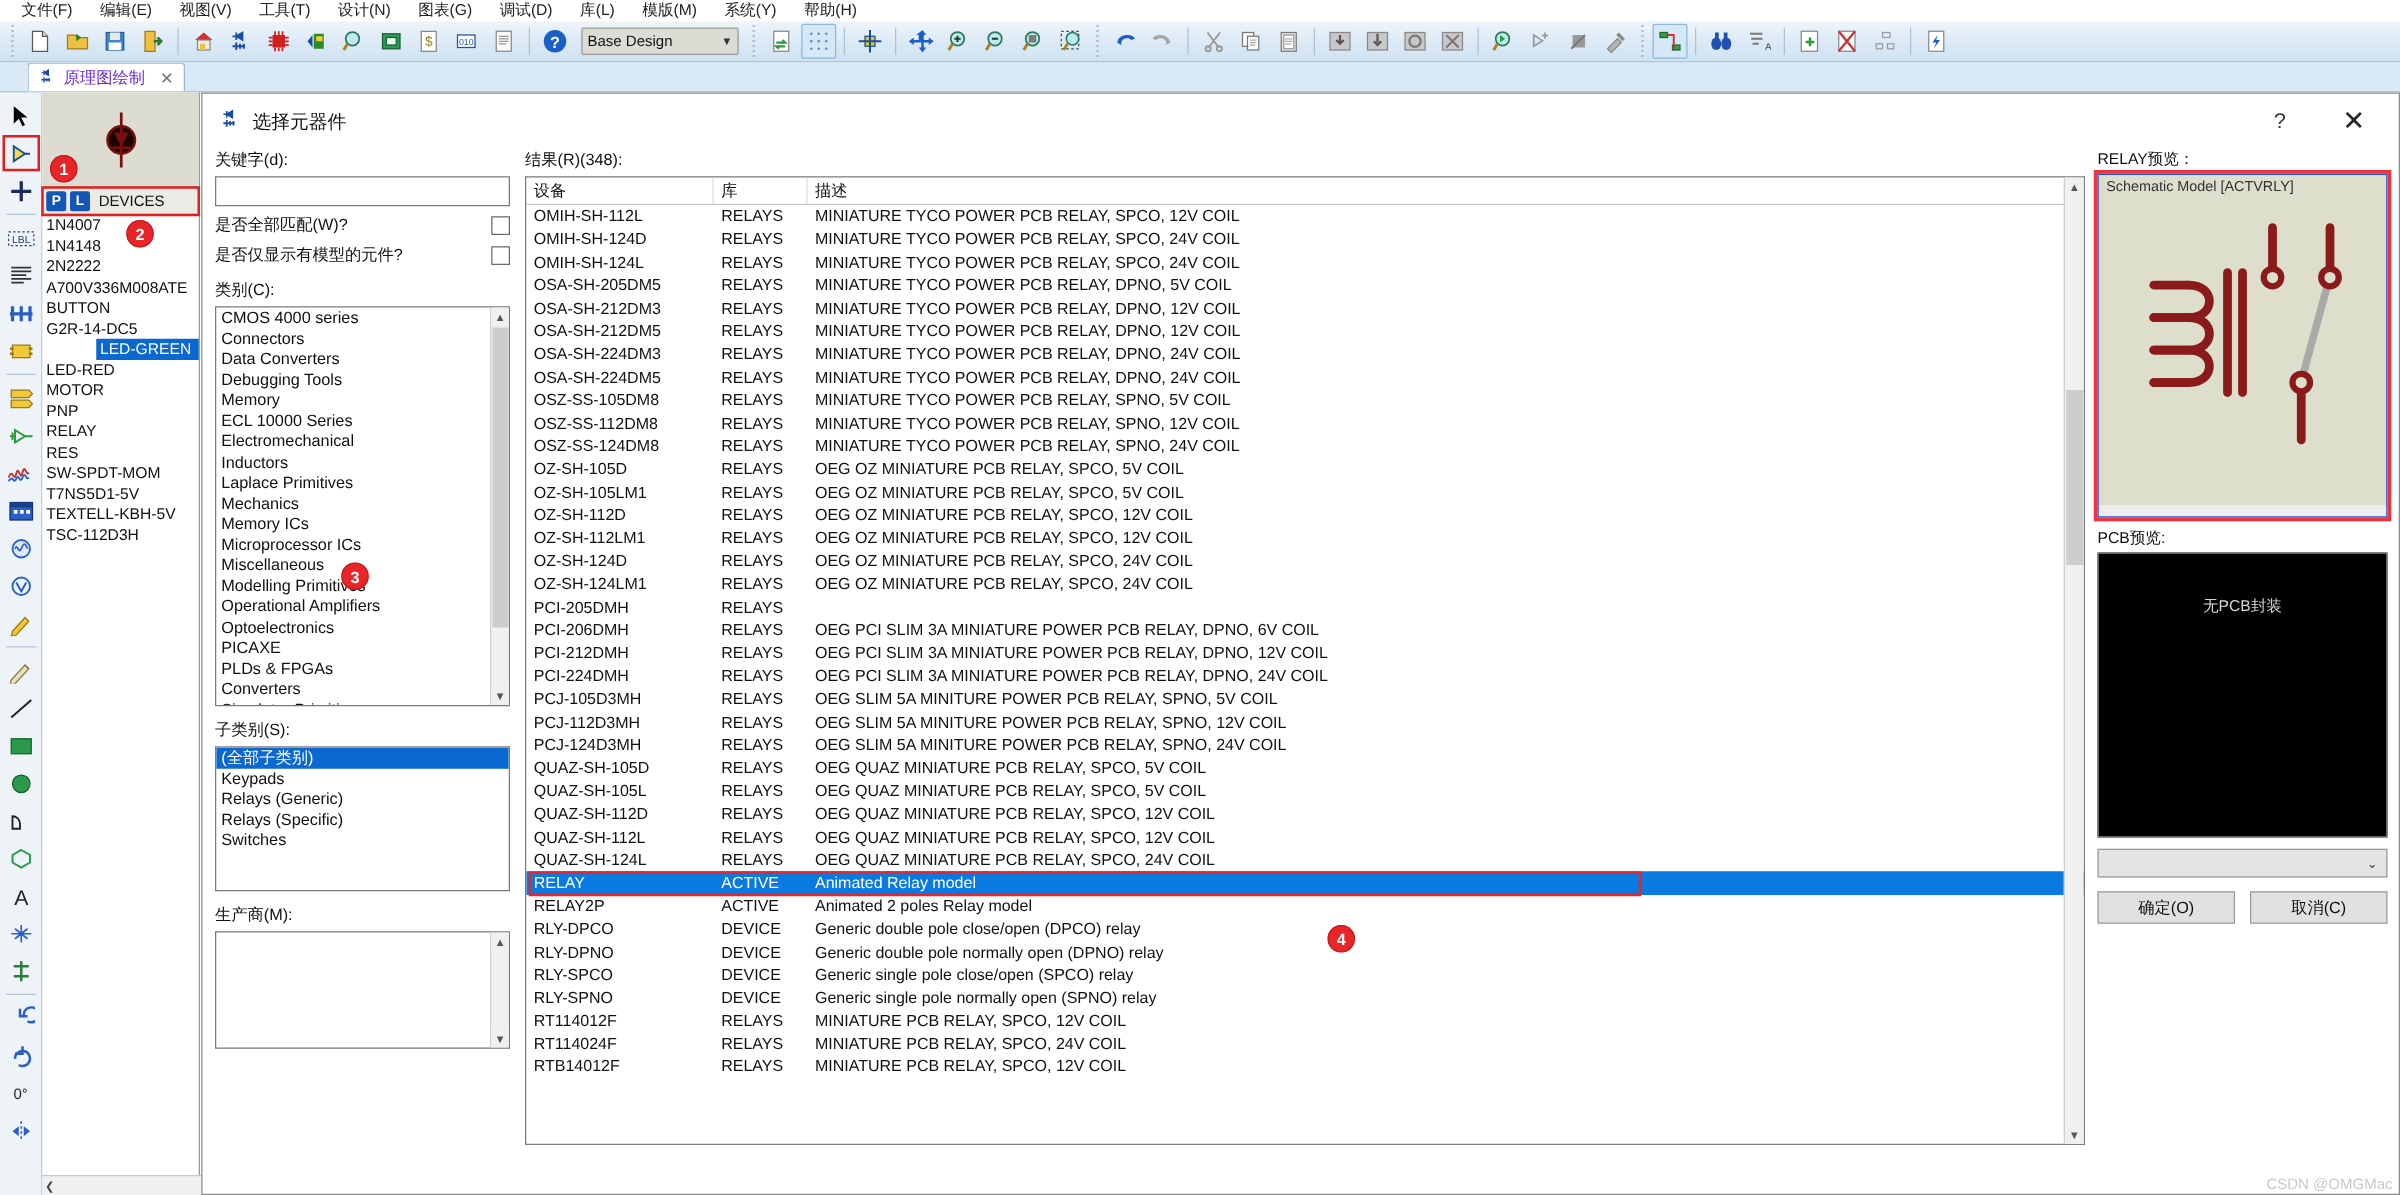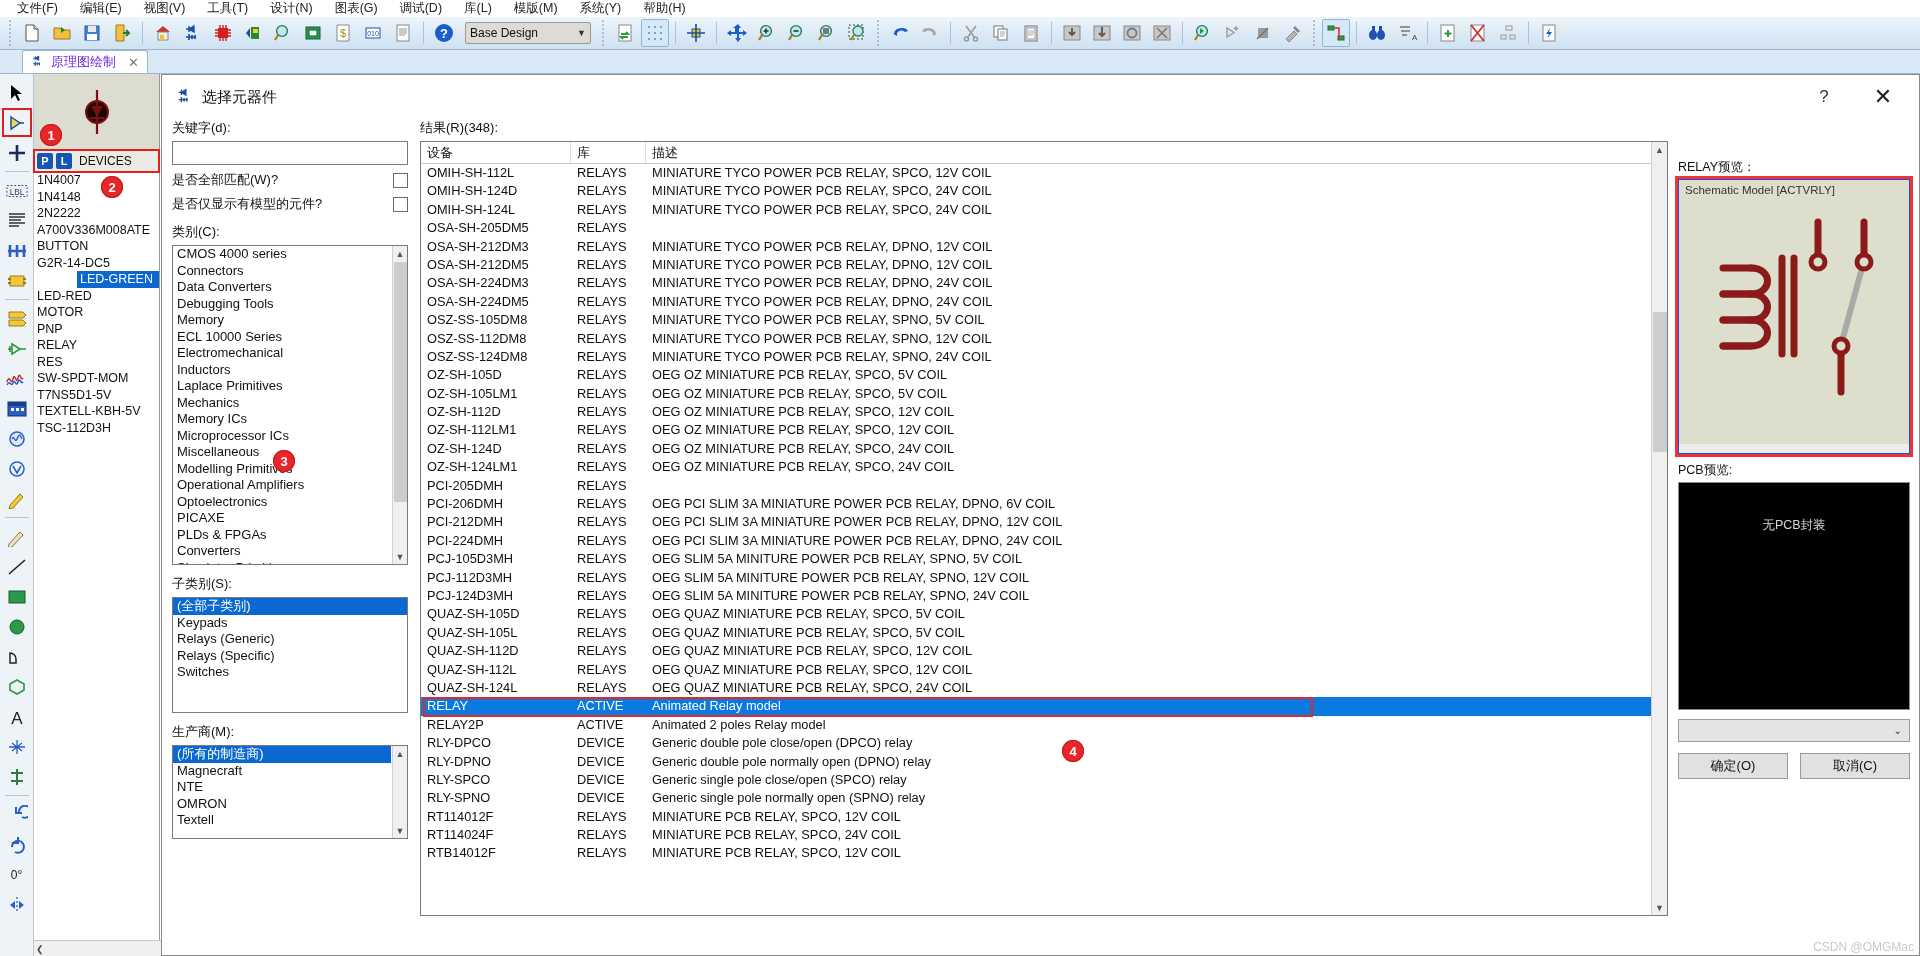--- a/index.html
+++ b/index.html
@@ -120,21 +120,21 @@
   .res-colhdr > div { padding-left: 6px; line-height: 22px; border-right: 1px solid #dcdcdc; }
   .rc-dev { width: 150px; } .rc-lib { width: 75px; } .rc-desc { flex: 1; border-right: none !important; }
   .res-row { display: flex; height: 18.4px; font-size: 12.8px; color: #111; }
   .res-row > div { padding-left: 6px; line-height: 18.4px; white-space: nowrap; overflow: hidden; }
   .res-row.sel { background: #0a7ae0; color: #fff; }
   .row-outline { position: absolute; left: 2px; width: 890px; height: 20px;
     border: 2px solid #e8262a; pointer-events: none; z-index: 5; }
 
   
   .col-right { position: absolute; left: 1516px; top: 0; width: 232px; }
-  .prevlbl { font-size: 12.5px; color: #111; margin-bottom: 3px; margin-top: 40px; }
+  .prevlbl { font-size: 12.5px; color: #111; margin-bottom: 3px; }
   .schem-wrap { position: relative; width: 232px; height: 275px; }
   .schem-box { width: 232px; height: 275px; background: #dedecd; border: 1px solid #1d4ed8;
     position: relative; overflow: hidden; }
   .schem-hl { position: absolute; left: -3px; top: -3px; width: 238px; height: 281px;
     border: 3px solid #f0333a; pointer-events: none; }
   .schem-tag { position: absolute; left: 6px; top: 4px; font-size: 11.5px; color: #333; }
   .schem-scroll { position: absolute; left: 0; bottom: 0; width: 100%; height: 9px; background: #ececec; }
   .pcb-box { width: 232px; height: 228px; background: #000; border: 1px solid #8a8a8a;
     display: flex; align-items: flex-start; justify-content: center; }
   .pcb-box span { color: #d6d6d6; font-size: 12.5px; margin-top: 34px; }
@@ -765,27 +765,20 @@
               <div class="lrow sel">(全部子类别)</div>
               <div class="lrow">Keypads</div>
               <div class="lrow">Relays (Generic)</div>
               <div class="lrow">Relays (Specific)</div>
               <div class="lrow">Switches</div>
             </div>
         </div>
 
         <div class="fld-label" style="margin-top:10px">生产商(M):</div>
         <div class="listbox" style="height:94px">
-          <div id="man-list" style="padding-right:16px">
-              <div class="lrow sel">(所有的制造商)</div>
-              <div class="lrow">Magnecraft</div>
-              <div class="lrow">NTE</div>
-              <div class="lrow">OMRON</div>
-              <div class="lrow">Textell</div>
-            </div>
           <div class="vscroll">
             <div class="ar">▲</div>
             <div class="ar bot">▼</div>
           </div>
         </div>
       </div>
 
       <div class="col-results">
         <div class="res-head">结果(R)(348):</div>
         <div class="res-box">
@@ -806,20 +799,21 @@
                 <div class="rc-desc">MINIATURE TYCO POWER PCB RELAY, SPCO, 24V COIL</div>
               </div>
               <div class="res-row">
                 <div class="rc-dev">OMIH-SH-124L</div>
                 <div class="rc-lib">RELAYS</div>
                 <div class="rc-desc">MINIATURE TYCO POWER PCB RELAY, SPCO, 24V COIL</div>
               </div>
               <div class="res-row">
                 <div class="rc-dev">OSA-SH-205DM5</div>
                 <div class="rc-lib">RELAYS</div>
+                <div class="rc-desc">MINIATURE TYCO POWER PCB RELAY, DPNO, 5V COIL</div>
               </div>
               <div class="res-row">
                 <div class="rc-dev">OSA-SH-212DM3</div>
                 <div class="rc-lib">RELAYS</div>
                 <div class="rc-desc">MINIATURE TYCO POWER PCB RELAY, DPNO, 12V COIL</div>
               </div>
               <div class="res-row">
                 <div class="rc-dev">OSA-SH-212DM5</div>
                 <div class="rc-lib">RELAYS</div>
                 <div class="rc-desc">MINIATURE TYCO POWER PCB RELAY, DPNO, 12V COIL</div>

